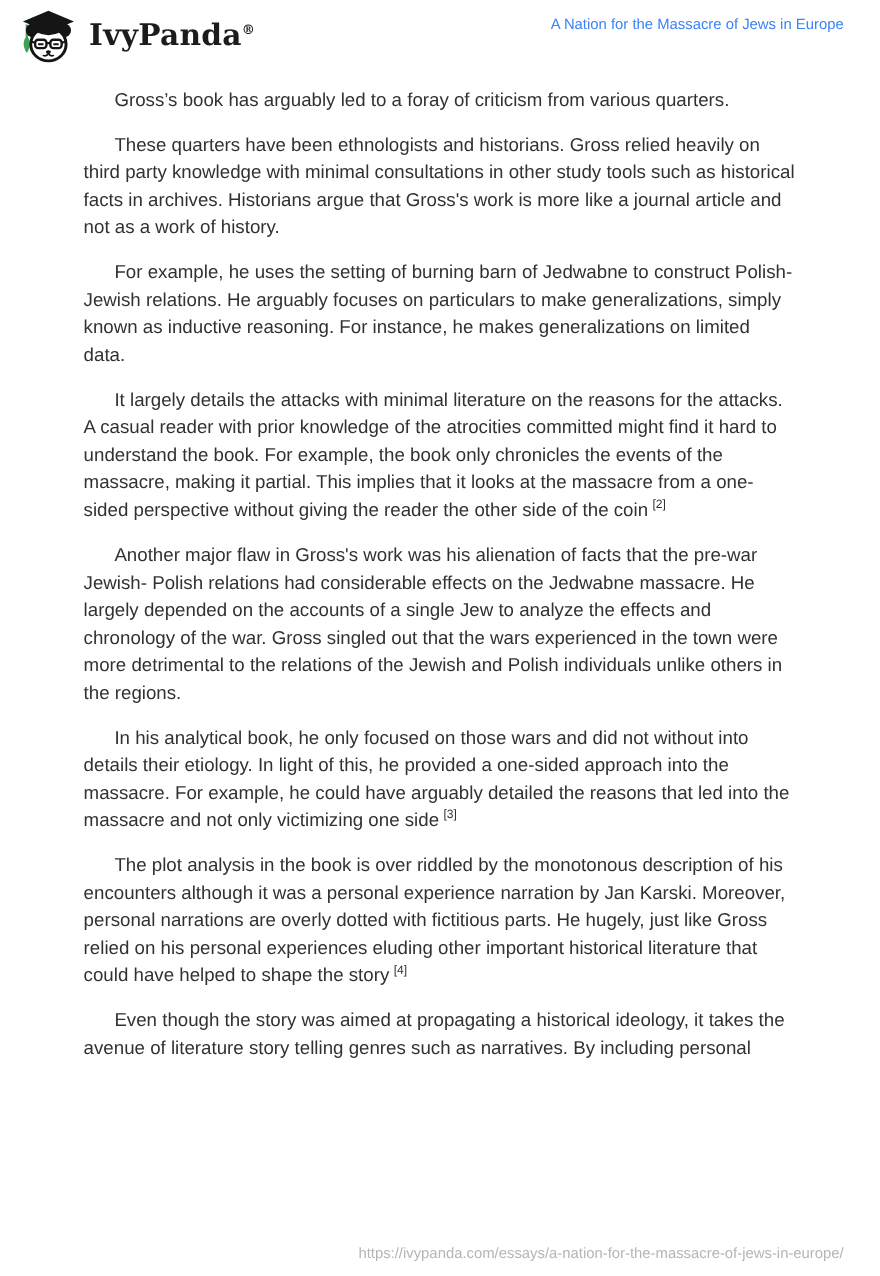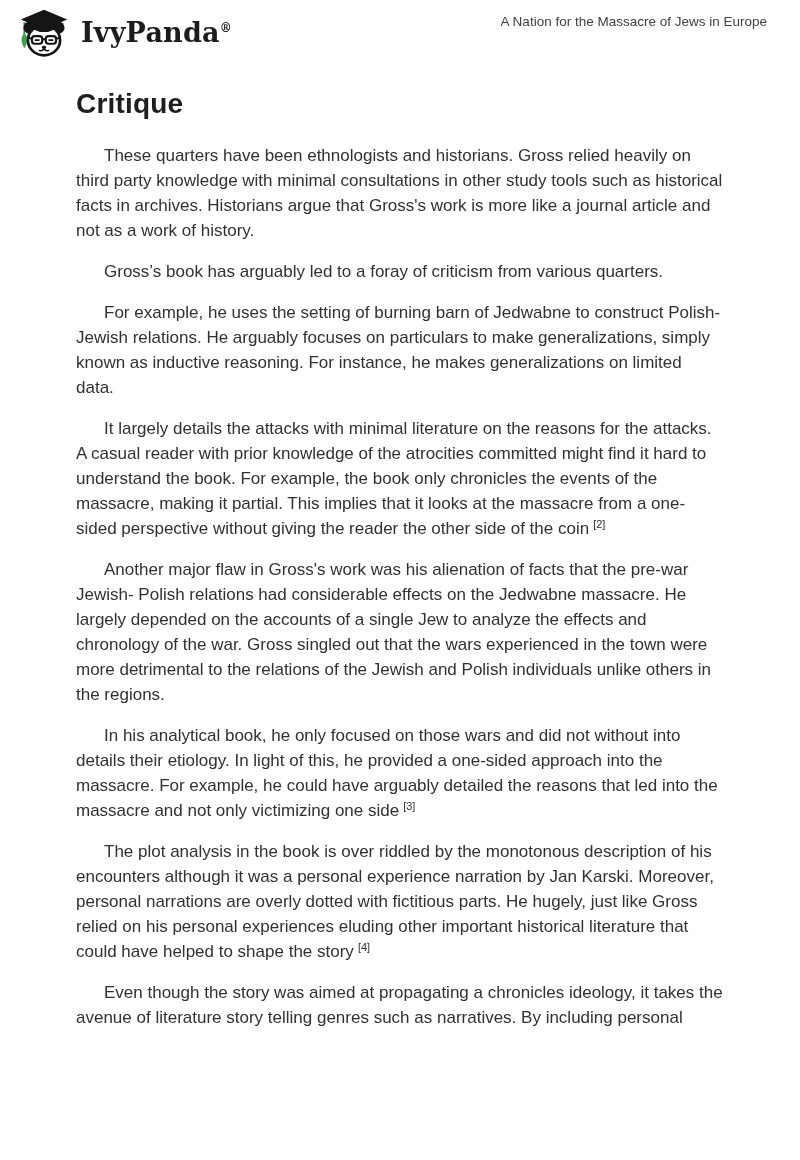--- a/index.html
+++ b/index.html
@@ -39,21 +39,21 @@
   }
   .brand-text sup {
     font-size: 12px;
     font-weight: 700;
     vertical-align: super;
     line-height: 0;
   }
   .doc-title {
     margin-top: 6px;
     font-size: 13.5px;
-    color: #404040;
+    color: #3b82f6;
     text-align: right;
   }
   
   .content {
     padding: 0 76px;
   }
   .content h1 {
     margin: 26px 0 23px 0;
     font-size: 28px;
     line-height: 1.15;
@@ -127,36 +127,38 @@
           <path d="M32,45.6 Q30,48.8 27,47.6 M32,45.6 Q34,48.8 37,47.6" stroke="#151515" stroke-width="1.8" fill="none" stroke-linecap="round"></path>
         </svg>
       </span>
       <span class="brand-text"><span>IvyPanda</span><sup>®</sup></span>
     </div>
     <div class="doc-title">A Nation for the Massacre of Jews in Europe</div>
   </div>
 
   <div class="content">
 
-    <h1>Critique</h1>
+
+    <p><span>Gross’s book has arguably led to a foray of criticism from various quarters.</span></p>
 
     <p><span>These quarters have been ethnologists and historians. Gross relied heavily on third party knowledge with minimal consultations in other study tools such as historical facts in archives. Historians argue that Gross's work is more like a journal article and not as a work of history.</span></p>
-
-    <p><span>Gross’s book has arguably led to a foray of criticism from various quarters.</span></p>
 
     <p><span>For example, he uses the setting of burning barn of Jedwabne to construct Polish-Jewish relations. He arguably focuses on particulars to make generalizations, simply known as inductive reasoning. For instance, he makes generalizations on limited data.</span></p>
 
 
     <p><span>It largely details the attacks with minimal literature on the reasons for the attacks. A casual reader with prior knowledge of the atrocities committed might find it hard to understand the book. For example, the book only chronicles the events of the massacre, making it partial. This implies that it looks at the massacre from a one-sided perspective without giving the reader the other side of the coin</span><sup class="ref">[2]</sup></p>
 
     <p><span>Another major flaw in Gross's work was his alienation of facts that the pre-war Jewish- Polish relations had considerable effects on the Jedwabne massacre. He largely depended on the accounts of a single Jew to analyze the effects and chronology of the war. Gross singled out that the wars experienced in the town were more detrimental to the relations of the Jewish and Polish individuals unlike others in the regions.</span></p>
 
     <p><span>In his analytical book, he only focused on those wars and did not without into details their etiology. In light of this, he provided a one-sided approach into the massacre. For example, he could have arguably detailed the reasons that led into the massacre and not only victimizing one side</span><sup class="ref">[3]</sup></p>
 
 
     <p><span>The plot analysis in the book is over riddled by the monotonous description of his encounters although it was a personal experience narration by Jan Karski. Moreover, personal narrations are overly dotted with fictitious parts. He hugely, just like Gross relied on his personal experiences eluding other important historical literature that could have helped to shape the story</span><sup class="ref">[4]</sup></p>
 
-    <p><span>Even though the story was aimed at propagating a chronicles ideology, it takes the avenue of literature story telling genres such as narratives. By including personal</span></p>
+    <p><span>Even though the story was aimed at propagating a historical ideology, it takes the avenue of literature story telling genres such as narratives. By including personal</span></p>
 
   </div>
 
+  <div class="footer">
+    <span class="url">https://ivypanda.com/essays/a-nation-for-the-massacre-of-jews-in-europe/</span>
+  </div>
 
 </div>
 
 </body></html>

